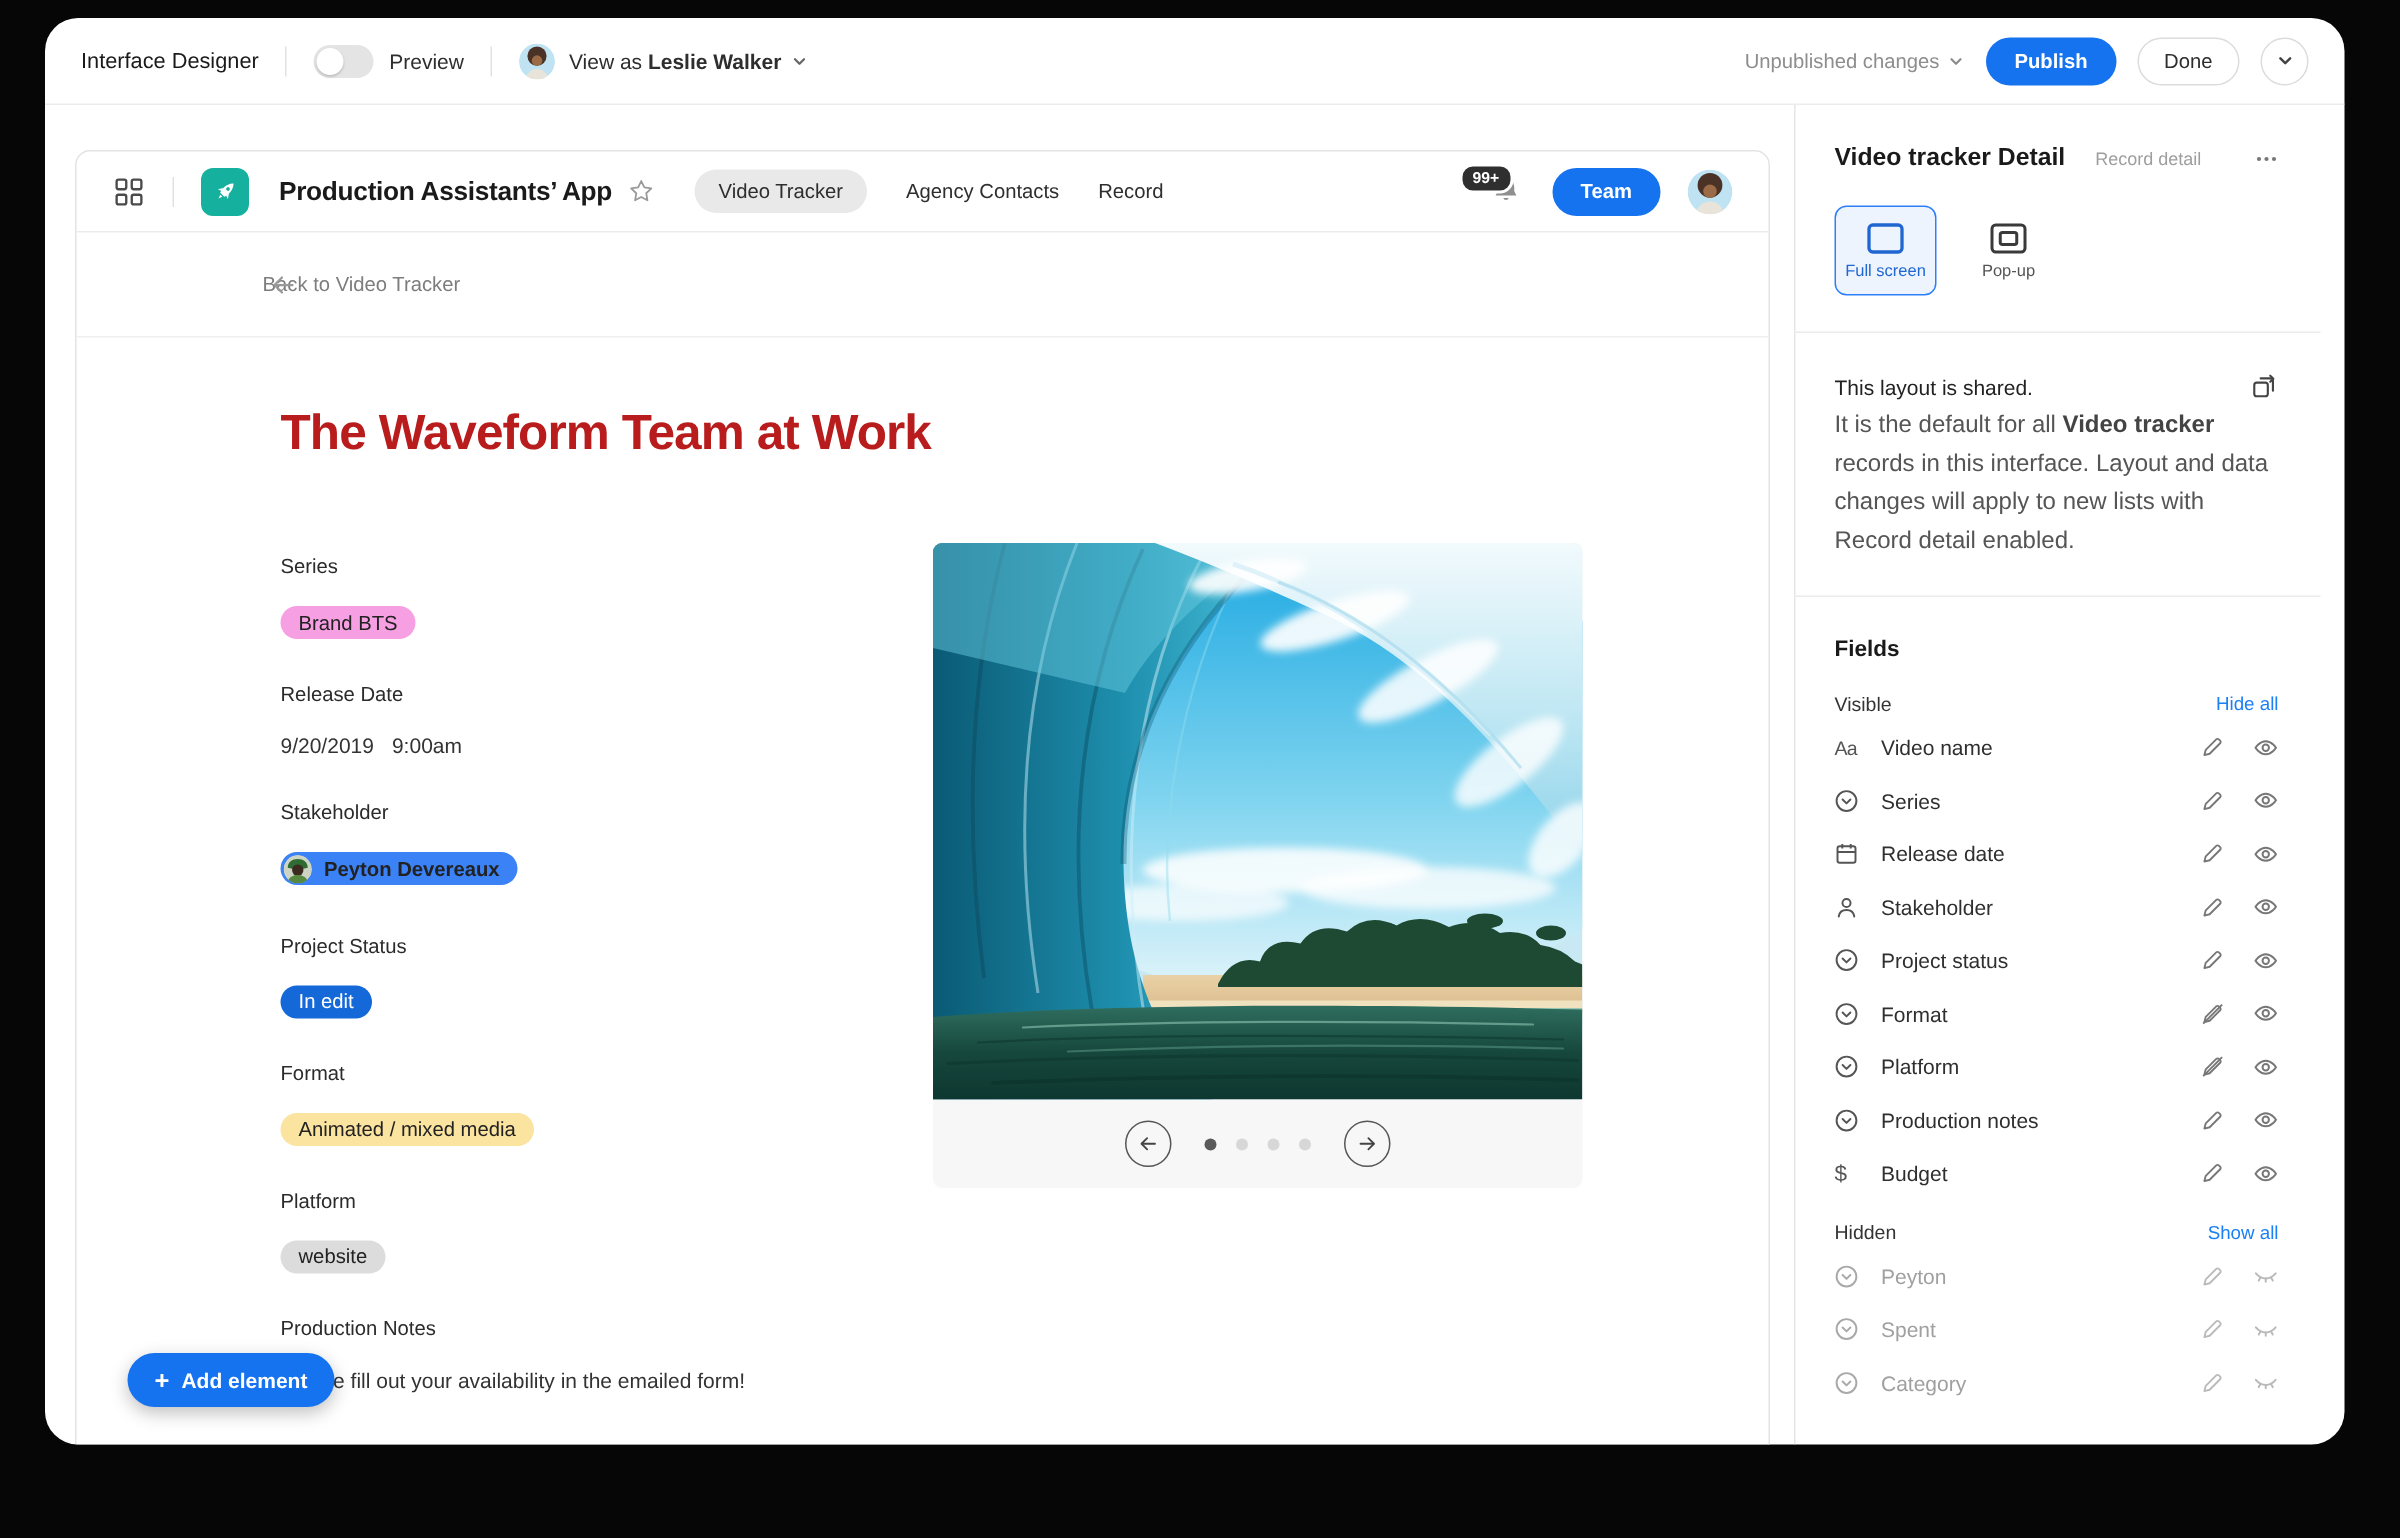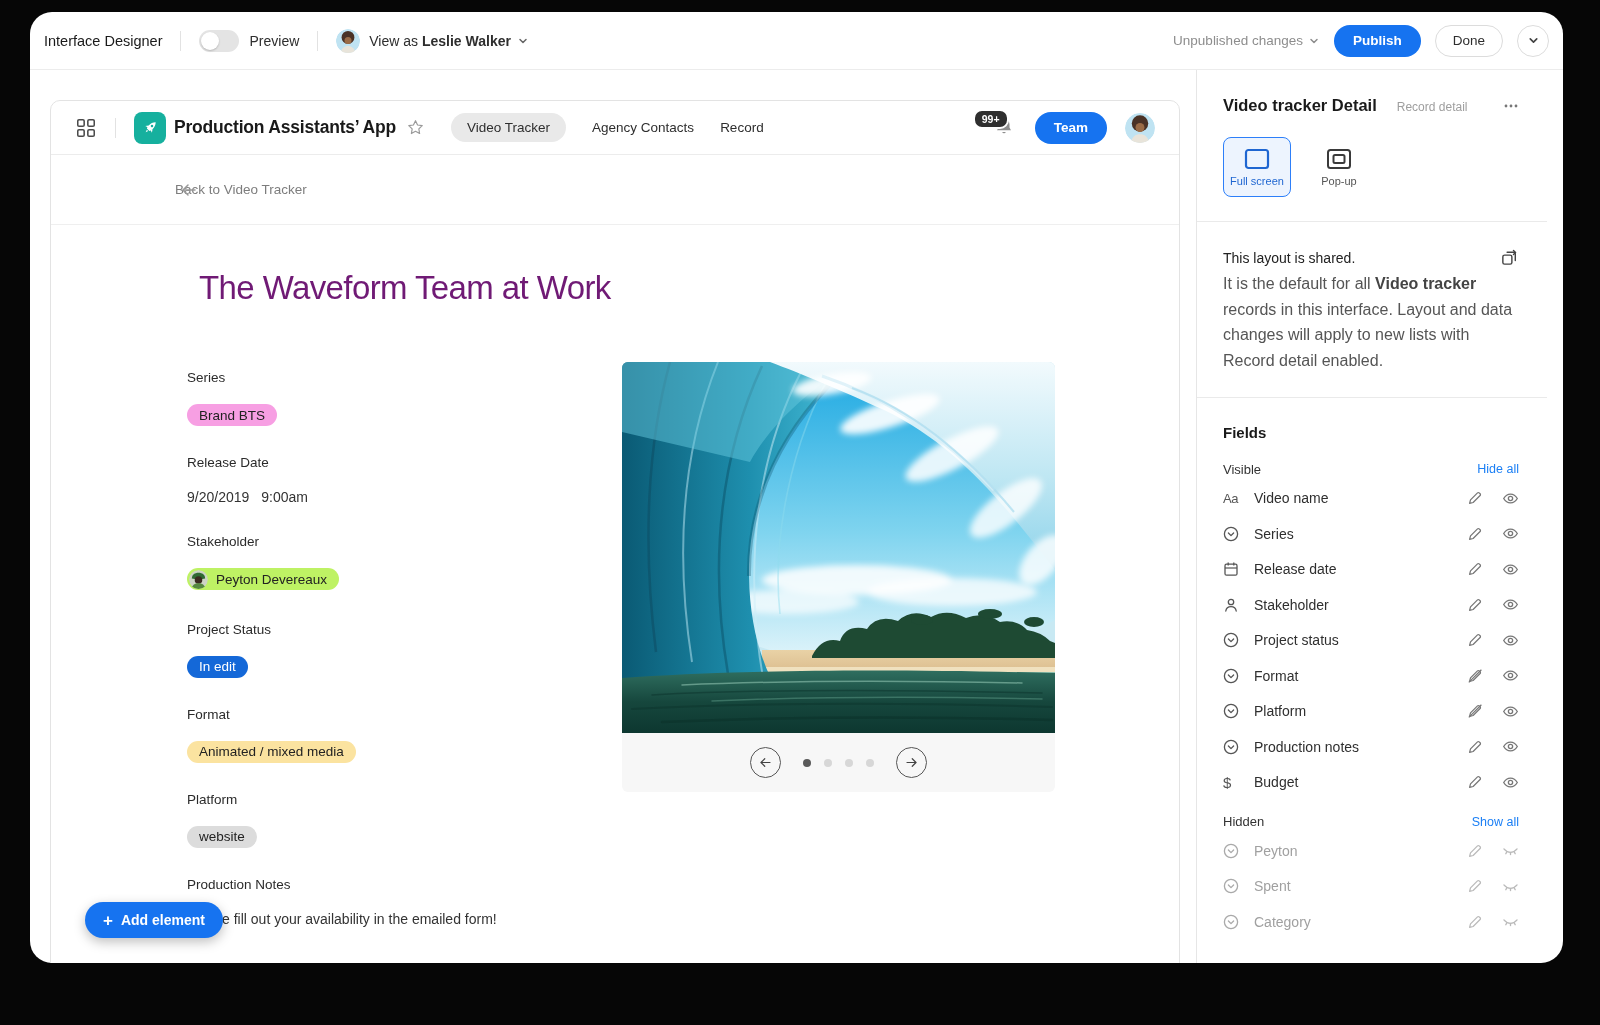--- a/index.html
+++ b/index.html
@@ -1,21 +1,21 @@
 <!DOCTYPE html>
 <html><head>
 <meta charset="utf-8">
 <style>
   * { margin:0; padding:0; box-sizing:border-box; }
   html,body { width:1600px; height:1025px; font-family:"Liberation Sans","DejaVu Sans",sans-serif; }
   .stage { position:relative; width:1600px; height:1025px; background:#060606; overflow:hidden; }
   .window { position:absolute; left:30px; top:12px; width:1533px; height:951px; background:#fff; border-radius:22px; overflow:hidden; display:flex; flex-direction:column; }
 
   
-  .topbar { height:58px; flex:0 0 58px; display:flex; align-items:center; padding:0 14px; border-bottom:1px solid #ececec; }
+  .topbar { height:58px; flex:0 0 58px; display:flex; align-items:center; padding:0 24px; border-bottom:1px solid #ececec; }
   .tb-title { font-size:14.5px; font-weight:500; color:#1a1a1a; }
   .vdiv { width:1px; height:20px; background:#e2e2e2; margin:0 18px; }
   .toggle { width:40px; height:22px; border-radius:11px; background:#e4e4e4; position:relative; cursor:pointer; }
   .toggle .knob { position:absolute; left:2px; top:2px; width:18px; height:18px; border-radius:50%; background:#fff; box-shadow:0 1px 2px rgba(0,0,0,.2); }
   .tb-label { font-size:14px; color:#2e2e2e; margin-left:10px; }
   .avatar { border-radius:50%; overflow:hidden; flex:0 0 auto; }
   .viewas { font-size:14px; color:#2e2e2e; margin-left:9px; }
   .viewas b { font-weight:600; }
   .chev { margin-left:6px; }
   .tb-right { margin-left:auto; display:flex; align-items:center; gap:14px; }
@@ -25,45 +25,45 @@
   .btn-outline { background:#fff; color:#2e2e2e; font-size:13.5px; font-weight:500; height:32px; padding:0 17px; border-radius:16px; border:1px solid #dcdcdc; }
   .btn-circle { width:32px; height:32px; border-radius:50%; border:1px solid #dcdcdc; background:#fff; }
 
   
   .workspace { flex:1; display:flex; min-height:0; }
   .canvas-area { position:relative; width:1166px; flex:0 0 1166px; overflow:hidden; }
   .app-card { position:absolute; left:20px; top:30px; width:1130px; height:calc(100% - 10px); background:#fff; border:1px solid #e3e3e3; border-radius:10px; overflow:hidden; }
 
   .app-header { height:54px; display:flex; align-items:center; padding:0 24px; border-bottom:1px solid #ececec; }
   .app-tile { width:32px; height:32px; border-radius:8px; background:#16b09e; display:flex; align-items:center; justify-content:center; }
-  .app-title { font-size:17.5px; font-weight:700; color:#1a1a1a; margin-left:8px; letter-spacing:-0.2px; }
+  .app-title { font-size:17.5px; font-weight:700; color:#1a1a1a; margin-left:20px; letter-spacing:-0.2px; }
   .star-btn { margin-left:10px; background:none; border:none; cursor:pointer; display:flex; }
   .tabs { display:flex; align-items:center; gap:26px; margin-left:26px; }
   .tab { font-size:13.5px; color:#2e2e2e; background:none; border:none; cursor:pointer; padding:7px 0; }
   .tab.active { background:#e9e9e9; border-radius:16px; padding:7px 16px; }
   .hdr-right { margin-left:auto; display:flex; align-items:center; gap:18px; }
   .bell-wrap { position:relative; width:24px; height:24px; cursor:pointer; }
   .badge { position:absolute; left:-20px; top:-7px; background:#2f2f2f; color:#fff; font-size:10.5px; font-weight:700; padding:2px 7px; border-radius:9px; border:2px solid #fff; }
 
   .back-row { height:70px; display:flex; align-items:center; padding:0 24px 0 86px; border-bottom:1px solid #efefef; }
   .back-label { font-size:13.5px; color:#7d7d7d; margin-left:38px; cursor:pointer; }
 
   .record-body { padding:44px 0 0 136px; }
-  .record-title { font-size:33px; font-weight:400; color:#701a75; letter-spacing:-0.6px;margin-left:12px; }
+  .record-title { font-size:33px; font-weight:700; color:#b91c1c; letter-spacing:-0.6px; }
   .content-row { display:flex; margin-top:55px; }
   .fields-col { width:435px; padding-top:8px; }
   .field-group { margin-bottom:29px; }
   .field-label { font-size:13.5px; font-weight:500; color:#2b2b2b; margin-bottom:19px; }
   .field-text { font-size:14px; color:#333; display:flex; gap:12px; }
   .pill { display:inline-flex; align-items:center; height:22px; padding:0 12px; border-radius:11px; font-size:13.5px; color:#222; }
   .pill-pink { background:#f79fe3; }
   .pill-blue { background:#1468d8; color:#fff; }
   .pill-yellow { background:#fbe3a0; }
   .pill-gray { background:#dcdcdc; }
-  .pill-user { background:#bef264; padding:0 12px 0 2px; gap:8px; }
+  .pill-user { background:#3b82f6; padding:0 12px 0 2px; gap:8px;font-weight:bold; }
 
   .carousel { width:433px; border-radius:6px; overflow:hidden; background:#f7f7f7; }
   .wave-img { width:433px; height:371px; display:block; }
   .carousel-controls { height:59px; display:flex; align-items:center; justify-content:center; gap:22px; }
   .nav-circle { width:31px; height:31px; border-radius:50%; border:1.6px solid #565656; background:transparent; }
   .dots { display:flex; gap:13px; }
   .dot { width:8px; height:8px; border-radius:50%; background:#d7d7d7; cursor:pointer; }
   .dot.active { background:#5a5a5a; }
 
   .add-element { position:absolute; left:55px; bottom:25px; height:36px; padding:0 18px; border-radius:18px; background:#1673f0; color:#fff; font-size:14px; font-weight:600; border:none; cursor:pointer; display:flex; align-items:center; gap:8px; box-shadow:0 4px 12px rgba(0,0,0,.25); z-index:5; }

